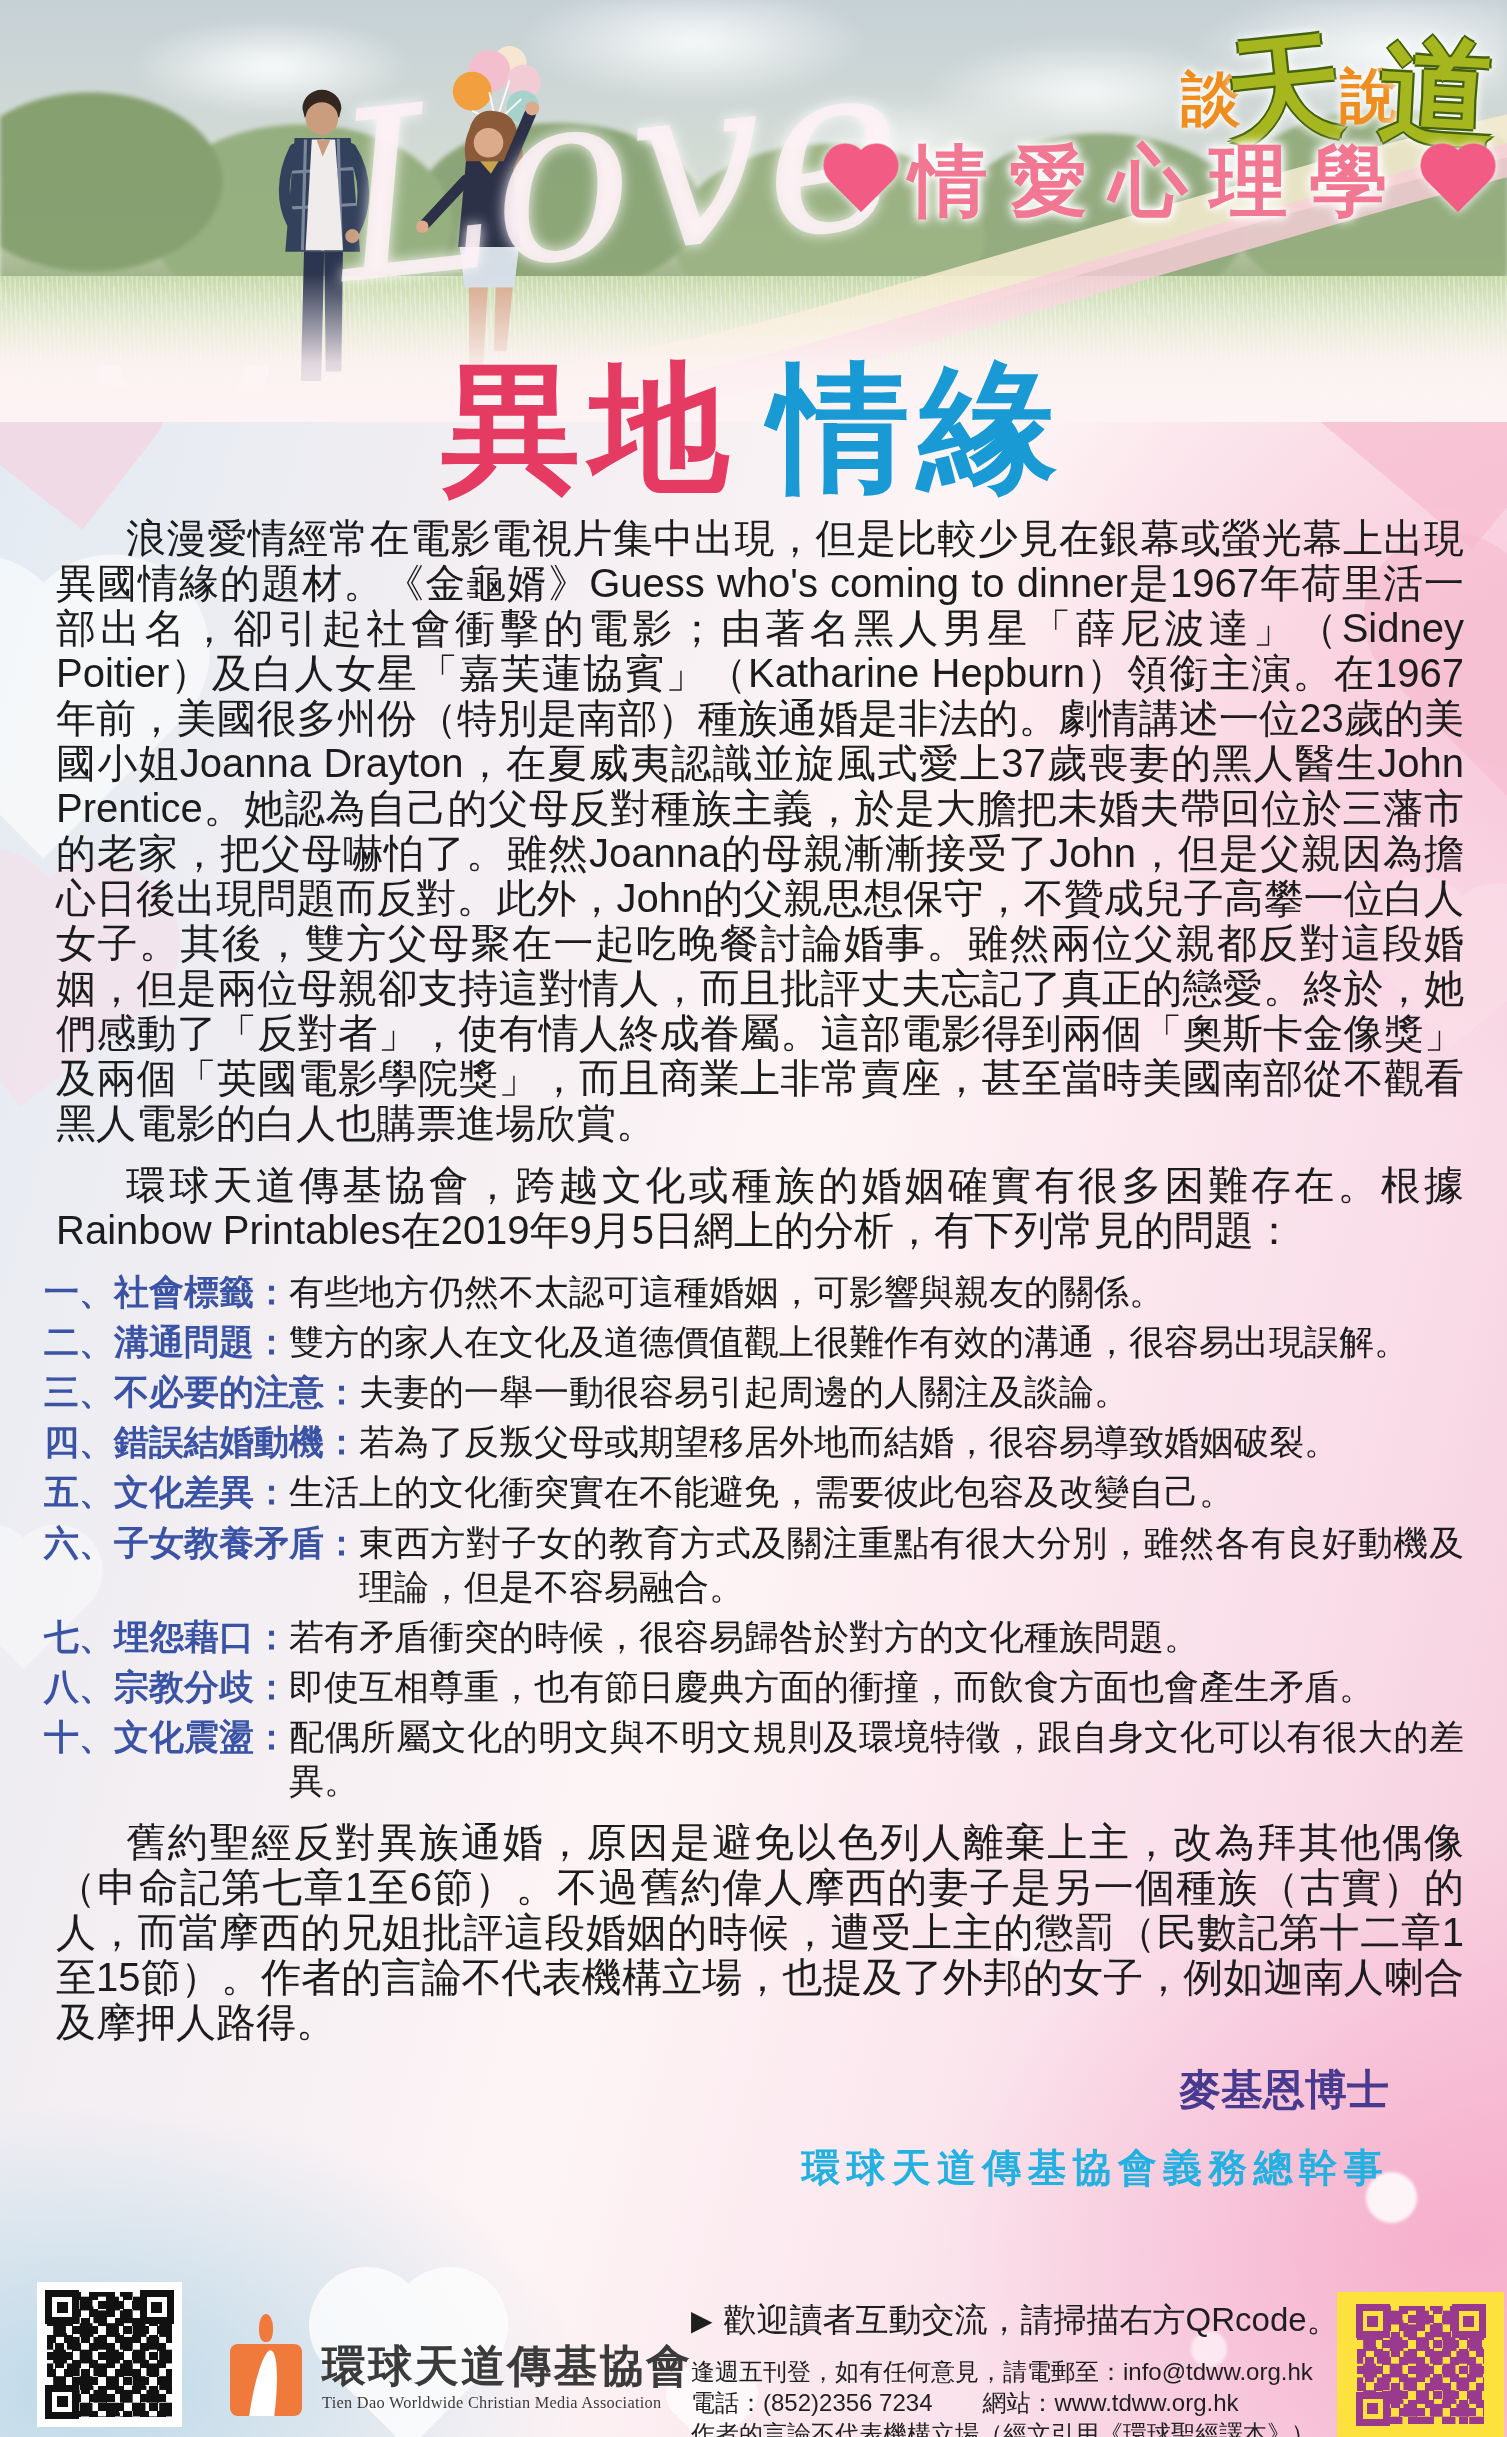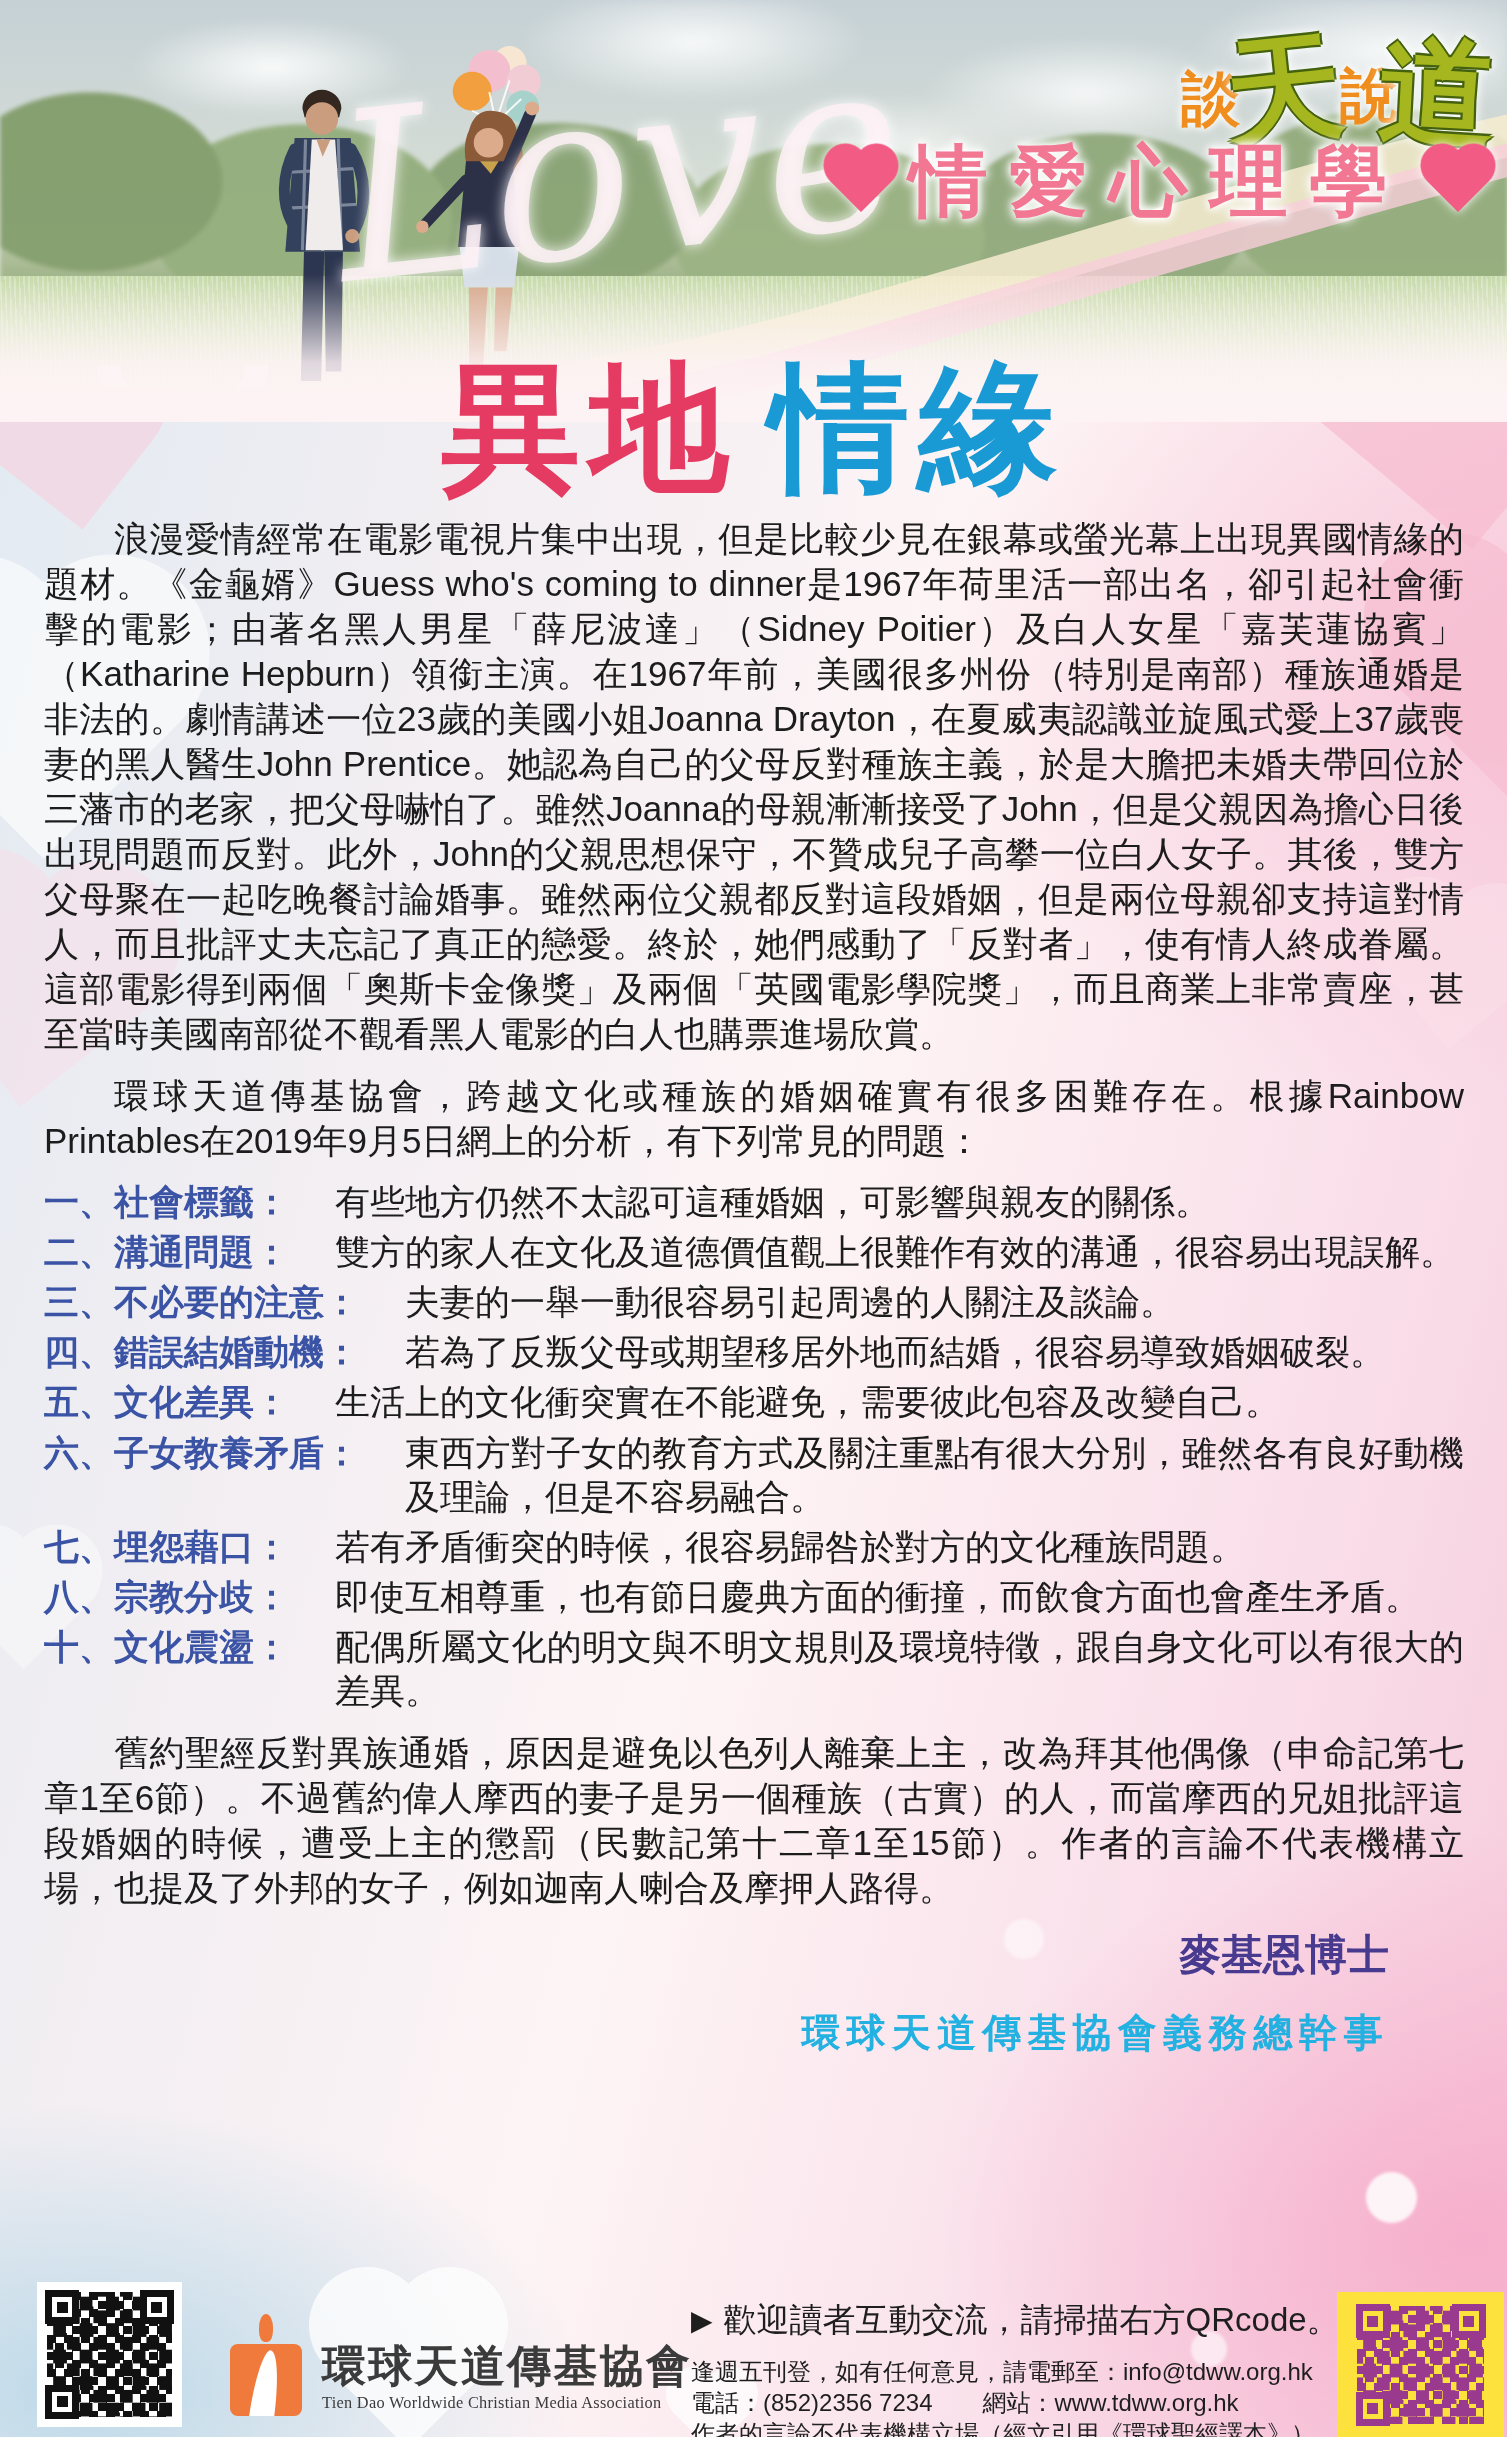--- a/index.html
+++ b/index.html
@@ -76,23 +76,23 @@
     text-shadow:0 0 6.2px #fff,0 0 11px #fff,0 0 14px #fff;}
 
   
   .title{position:relative;z-index:3;margin:-62px 0 0 0;text-align:center;font-size:139px;line-height:1;
     font-weight:800;letter-spacing:9.3px;}
   .t-pink{color:#e53a61;}
   .t-blue{color:#1a9ad5;margin-left:32px;}
 
   
   .article{position:relative;z-index:2;padding:18.7px 44px 0 44px;color:#1c1c1c;}
-  .article p{margin:0 0 17px 0;font-size:35px;line-height:45px;text-align:justify;text-indent:70px;}
+  .article p{margin:0 0 17px 12px;font-size:40px;line-height:45px;text-align:justify;text-indent:70px;}
   .issues{list-style:none;margin:3.1px 0 17px 0;padding:0;}
-  .issues li{display:flex;margin:0 0 6.2px 0;font-size:35px;line-height:44px;gap:46px;}
+  .issues li{display:flex;margin:0 0 6.2px 0;font-size:35px;line-height:44px;}
   .issue-label{color:#3a53a5;font-weight:bold;white-space:nowrap;}
   .issue-text{flex:1;text-align:justify;}
   .author{margin:17px 75px 0 0;text-align:right;}
   .author-name{font-size:42px;font-weight:bold;color:#483a8e;margin-bottom:23px;}
   .author-title{font-family:"Liberation Serif",serif;font-size:39px;font-weight:bold;color:#22b1e0;letter-spacing:6.2px;}
 
   
   .footer{position:absolute;left:0;right:0;bottom:0;height:162px;z-index:2;}
   .qr-box{position:absolute;}
   .qr-left{left:37px;bottom:11px;width:145px;height:145px;background:#fff;padding:0;}

